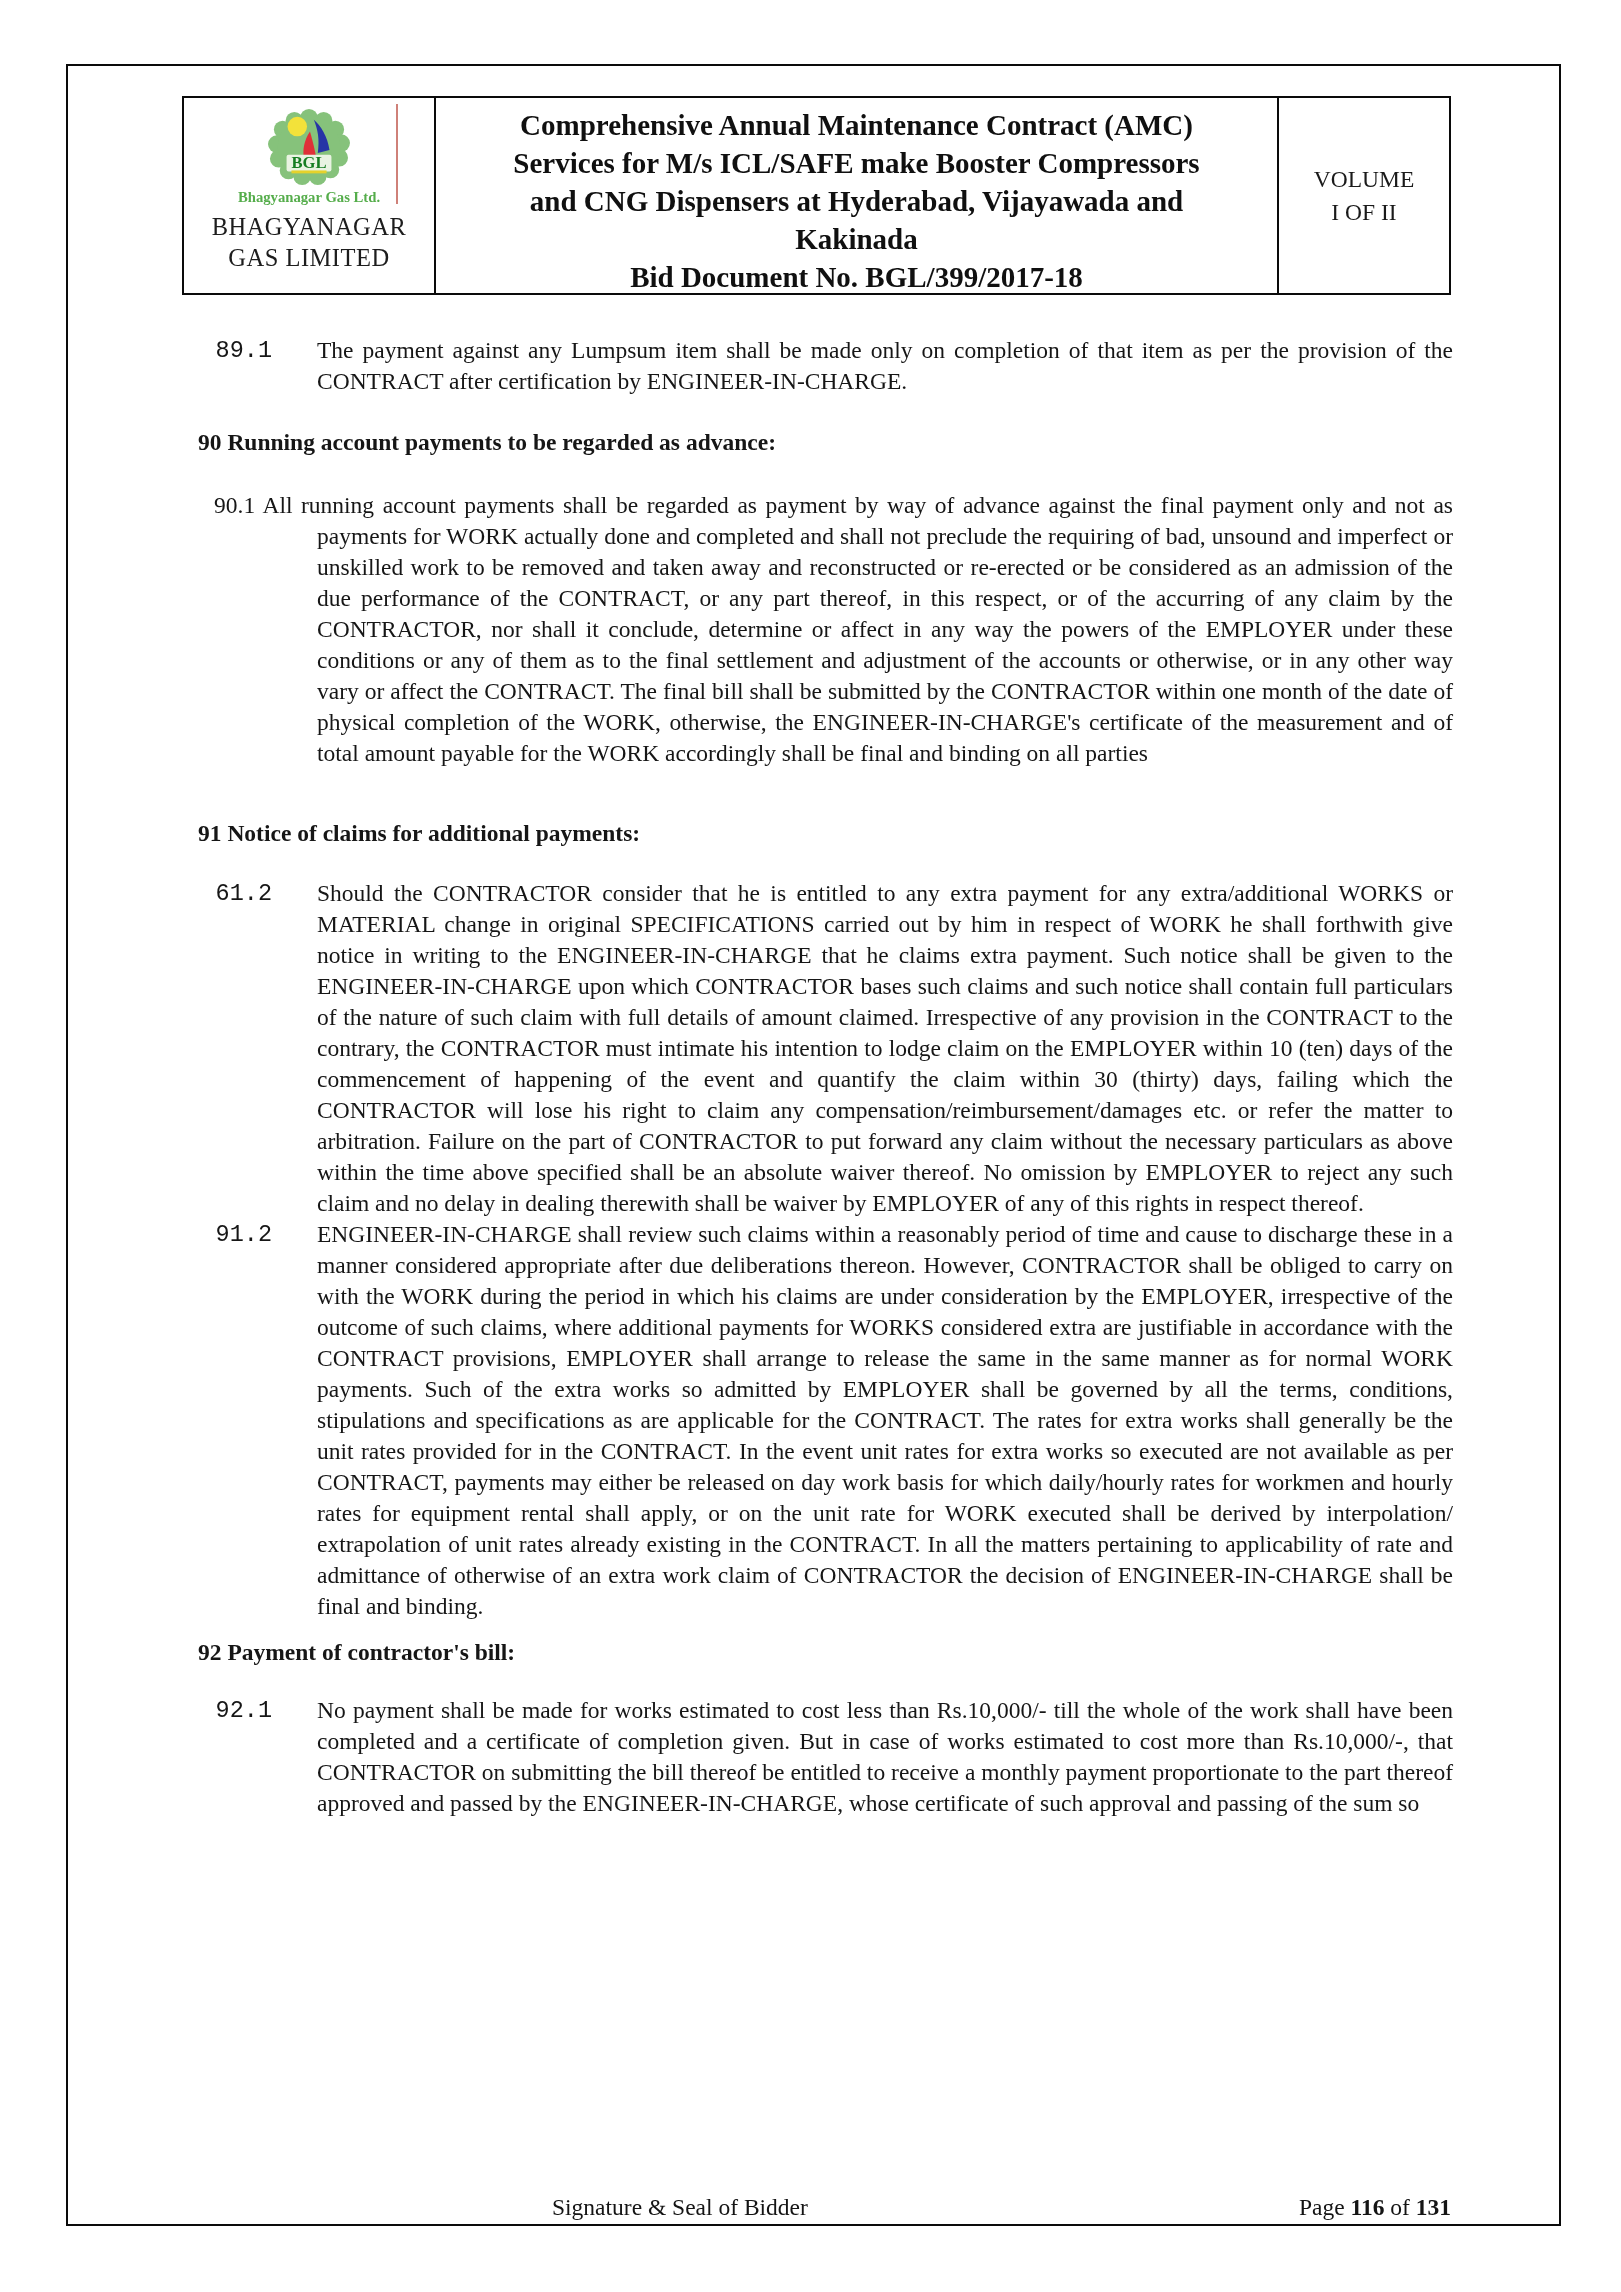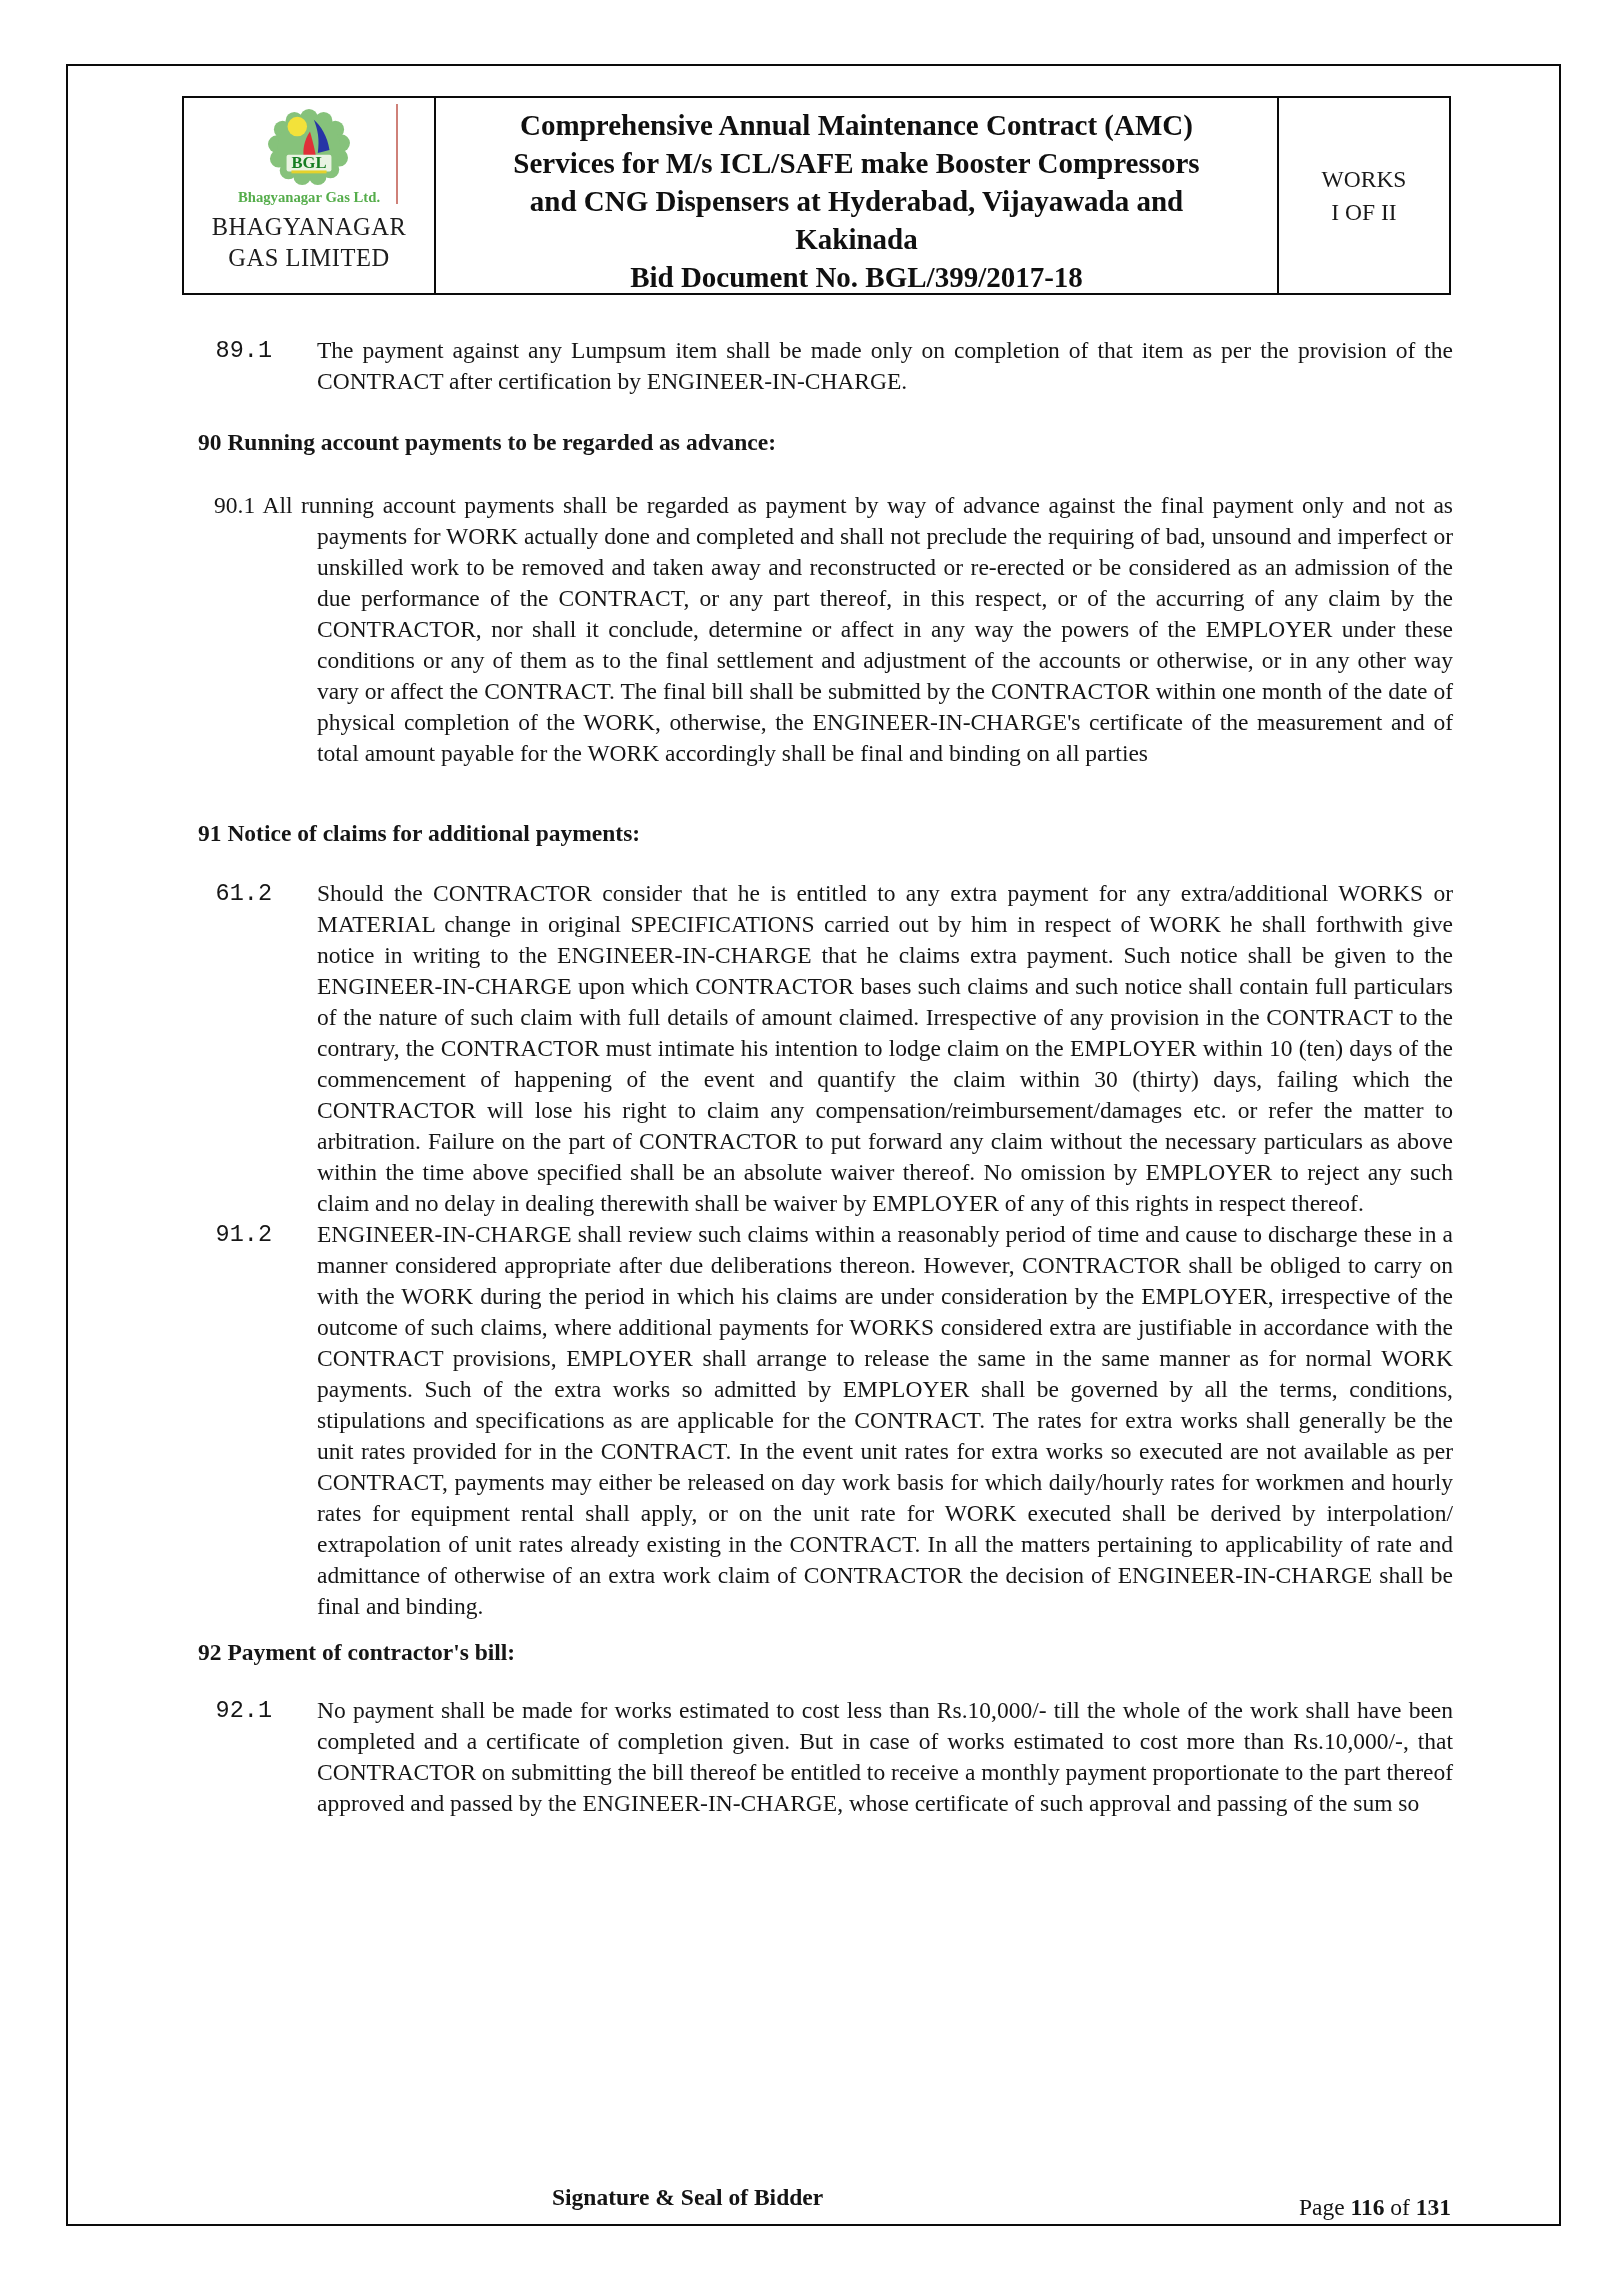--- a/index.html
+++ b/index.html
@@ -123,21 +123,21 @@
   }
   
   .footer {
     position: absolute;
     left: 0;
     right: 0;
     bottom: 0;
     height: 35px;
     font-size: 23.5px;
   }
-  .footer .sig { position: absolute; left: 484px; bottom: 13px; font-weight: bold; }
+  .footer .sig { position: absolute; left: 484px; bottom: 3px; }
   .footer .pageinfo { position: absolute; right: 108px; bottom: 2.9px; }
   .footer .bold { font-weight: bold; }
 </style>
 </head>
 <body>
 
 <div class="page">
   <div class="border-box">
 
     <div class="header-table">
@@ -177,21 +177,21 @@
 
       <div class="cell title-cell">
         <div>Comprehensive Annual Maintenance Contract (AMC)</div>
         <div>Services for M/s ICL/SAFE make Booster Compressors</div>
         <div>and CNG Dispensers at Hyderabad, Vijayawada and</div>
         <div>Kakinada</div>
         <div>Bid Document No. BGL/399/2017-18</div>
       </div>
 
       <div class="cell volume-cell">
-        <div>WORKS</div>
+        <div>VOLUME</div>
         <div>I OF II</div>
       </div>
 
     </div>
 
     <div class="body-text">
 
       <div class="clause">
         <div class="num">89.1</div>
         <div class="txt">The payment against any Lumpsum item shall be made only on completion of that item as per the provision of the CONTRACT after certification by ENGINEER-IN-CHARGE.</div>

